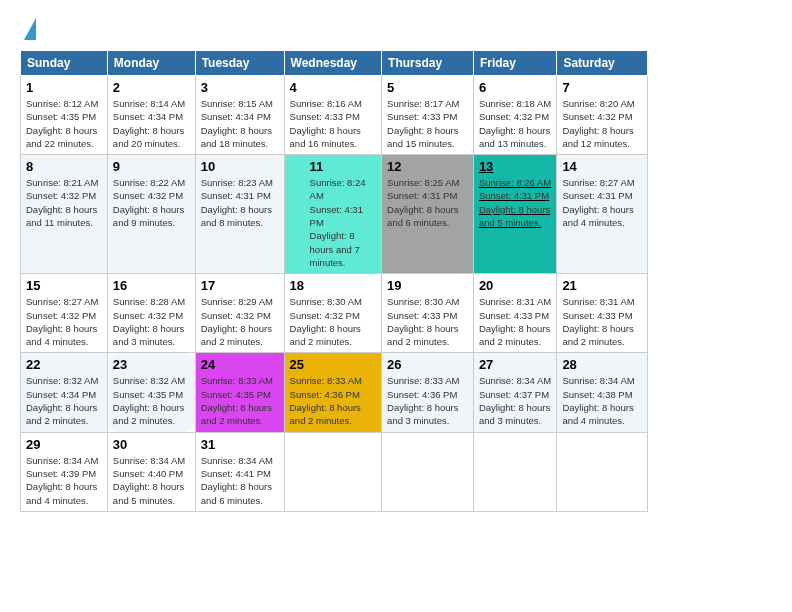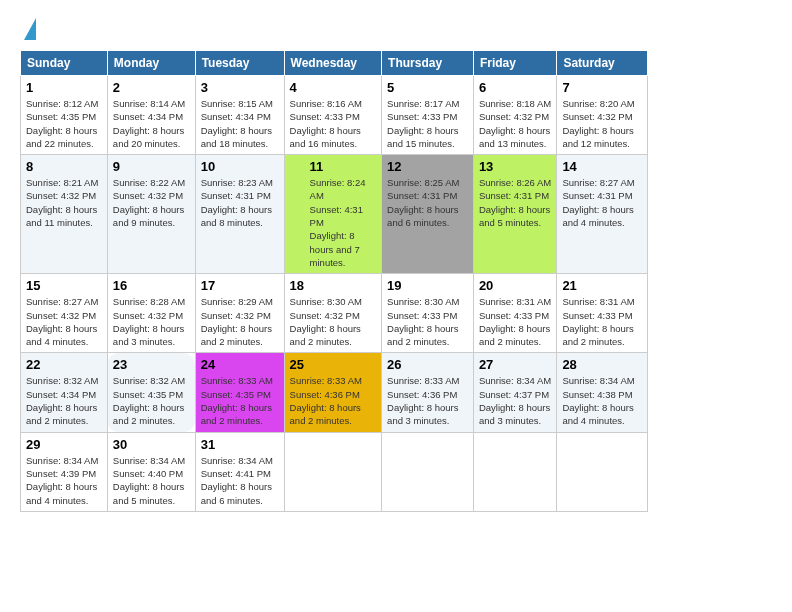--- a/index.html
+++ b/index.html
@@ -148,29 +148,29 @@
             <div class="day-detail">Sunrise: 8:21 AM<br>Sunset: 4:32 PM<br>Daylight: 8 hours and 11 minutes.</div>
           </td>
           <td style="background: rgb(240, 245, 250);">
             <span class="day-num">9</span>
             <div class="day-detail">Sunrise: 8:22 AM<br>Sunset: 4:32 PM<br>Daylight: 8 hours and 9 minutes.</div>
           </td>
           <td style="background: rgb(240, 245, 250);">
             <span class="day-num">10</span>
             <div class="day-detail">Sunrise: 8:23 AM<br>Sunset: 4:31 PM<br>Daylight: 8 hours and 8 minutes.</div>
           </td>
-          <td style="background: #bef264; padding-left: 25px;">
+          <td style="background: #5eead4; padding-left: 25px;">
             <span class="day-num">11</span>
             <div class="day-detail">Sunrise: 8:24 AM<br>Sunset: 4:31 PM<br>Daylight: 8 hours and 7 minutes.</div>
           </td>
           <td style="background: #a3a3a3;">
             <span class="day-num">12</span>
             <div class="day-detail">Sunrise: 8:25 AM<br>Sunset: 4:31 PM<br>Daylight: 8 hours and 6 minutes.</div>
           </td>
-          <td style="background: #bef264;">
+          <td style="background: #14b8a6; text-decoration: underline;">
             <span class="day-num">13</span>
             <div class="day-detail">Sunrise: 8:26 AM<br>Sunset: 4:31 PM<br>Daylight: 8 hours and 5 minutes.</div>
           </td>
           <td style="background: rgb(240, 245, 250);">
             <span class="day-num">14</span>
             <div class="day-detail">Sunrise: 8:27 AM<br>Sunset: 4:31 PM<br>Daylight: 8 hours and 4 minutes.</div>
           </td>
         </tr>
         <tr>
           <td>

